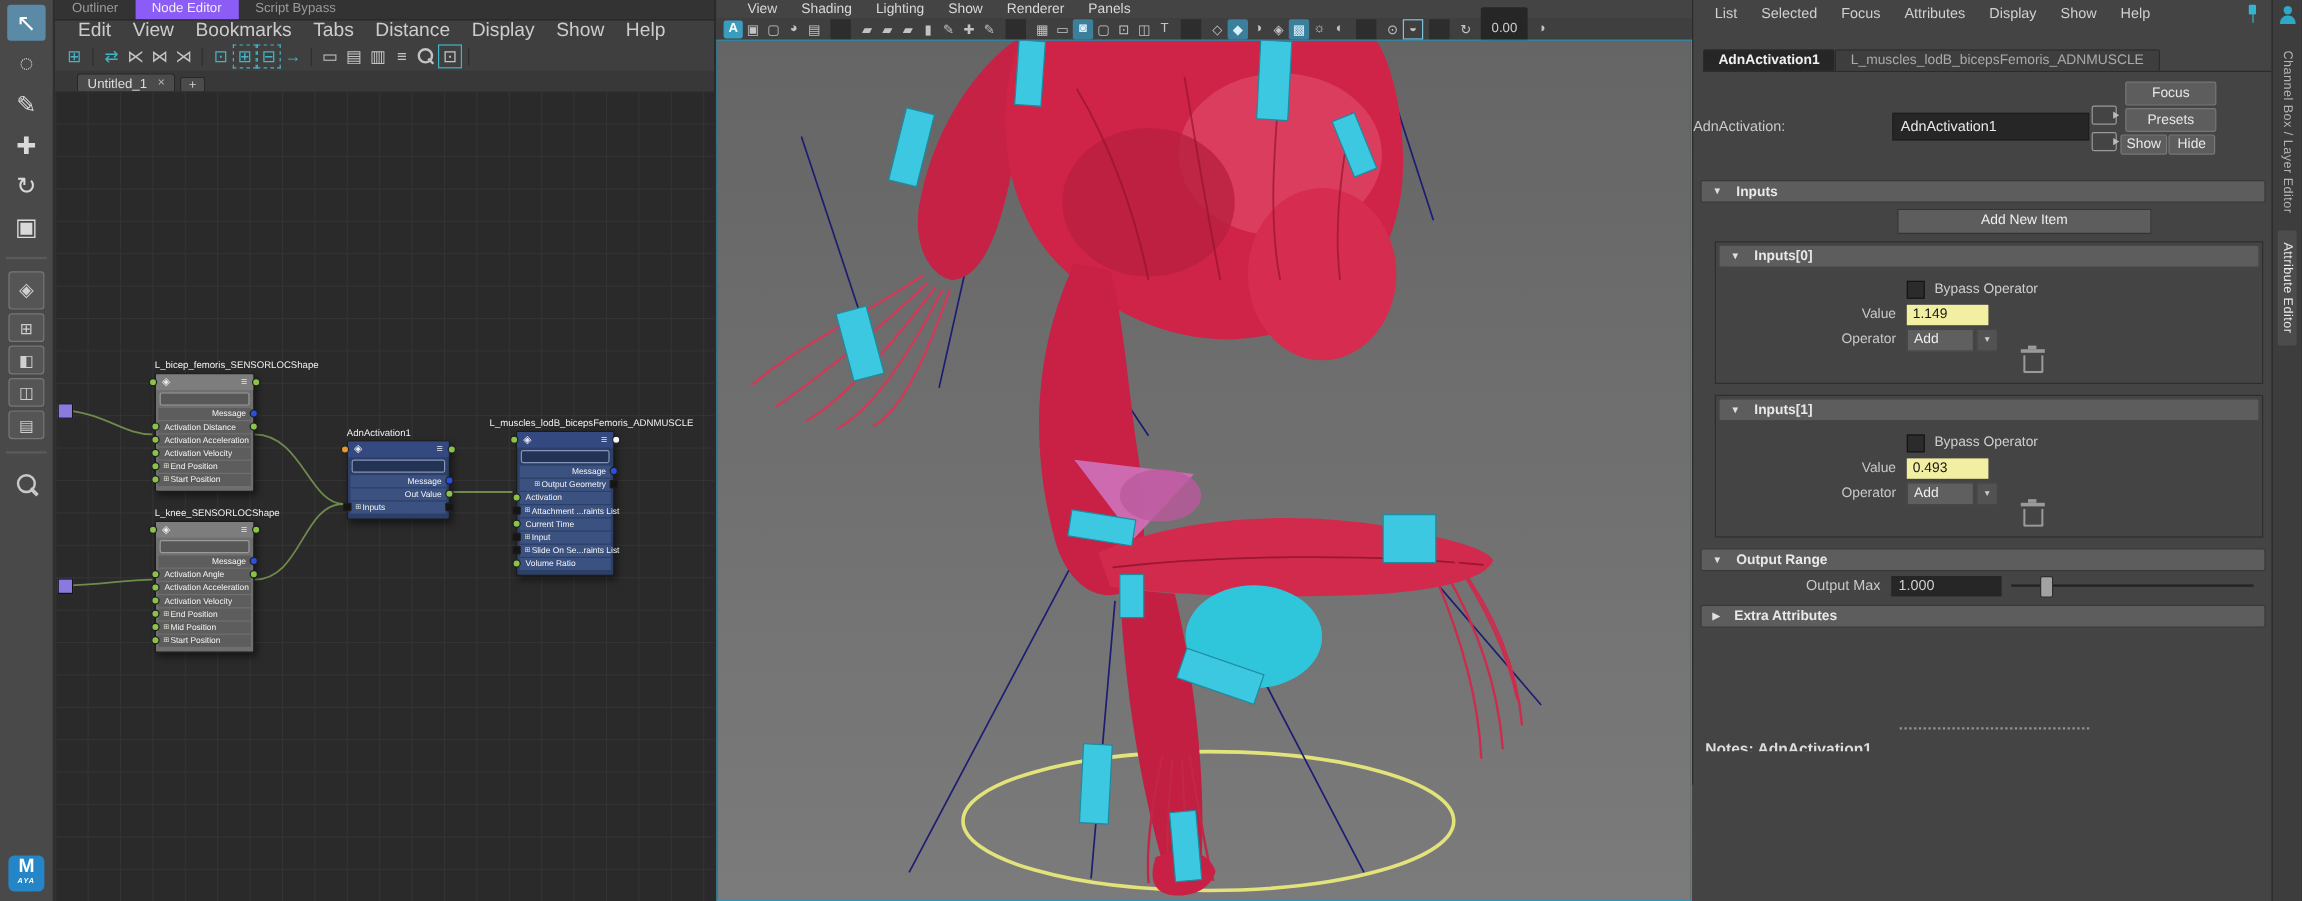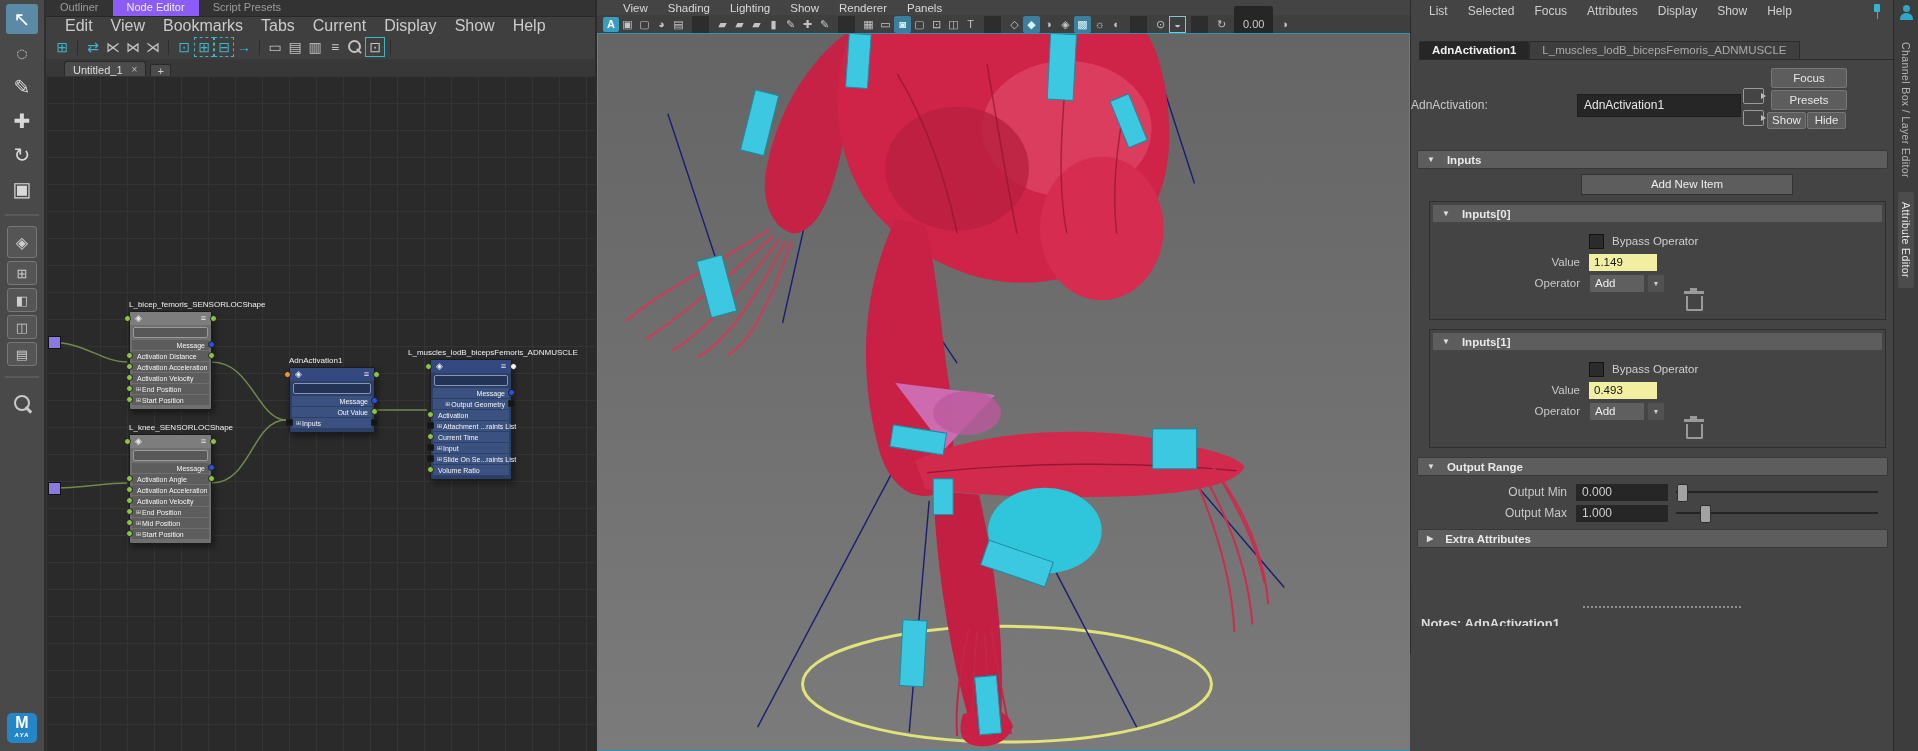--- a/index.html
+++ b/index.html
@@ -197,29 +197,29 @@
       <span>M</span>
       <em>AYA</em>
     </div>
   </div>
 
   <div id="nodeeditor">
     <div class="petabs">
 
     <div class="petab"><span>Outliner</span></div>
         <div class="petab active"><span>Node Editor</span></div>
-        <div class="petab"><span>Script Presets</span></div>
+        <div class="petab"><span>Script Bypass</span></div>
       </div>
     <div class="pemenus">
 
     <div class="pmenu"><span>Edit</span></div>
         <div class="pmenu"><span>View</span></div>
         <div class="pmenu"><span>Bookmarks</span></div>
         <div class="pmenu"><span>Tabs</span></div>
-        <div class="pmenu"><span>Current</span></div>
+        <div class="pmenu"><span>Distance</span></div>
         <div class="pmenu"><span>Display</span></div>
         <div class="pmenu"><span>Show</span></div>
         <div class="pmenu"><span>Help</span></div>
       </div>
     <div class="petools">
 
     <span class="ticon teal">
           <i>⊞</i>
         </span>
         <span class="ticon sep">
@@ -791,28 +791,20 @@
               </div>
               <div class="trash"></div>
             </div>
           </div>
         </div>
 
       <div class="sech">
         <span class="tri">▼</span>
         <span>Output Range</span>
       </div>
-      <div class="fr" style="margin-top:7px">
-        <span class="frlabel">Output Min</span>
-        <span class="dfield">0.000</span>
-        <span class="slider">
-          <span class="strack"></span>
-          <span class="shandle" style="left:1px"></span>
-        </span>
-      </div>
       <div class="fr">
         <span class="frlabel">Output Max</span>
         <span class="dfield">1.000</span>
         <span class="slider">
           <span class="strack"></span>
           <span class="shandle" style="left:24px"></span>
         </span>
       </div>
       <div class="sech" style="margin-top:7px">
         <span class="tri">▶</span>

